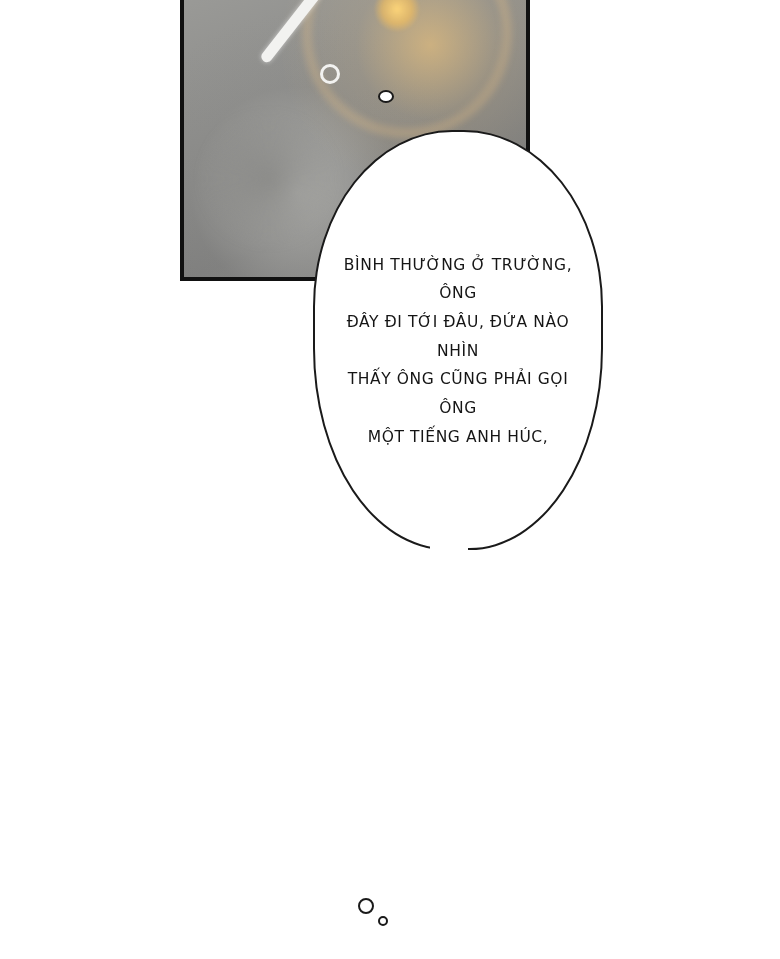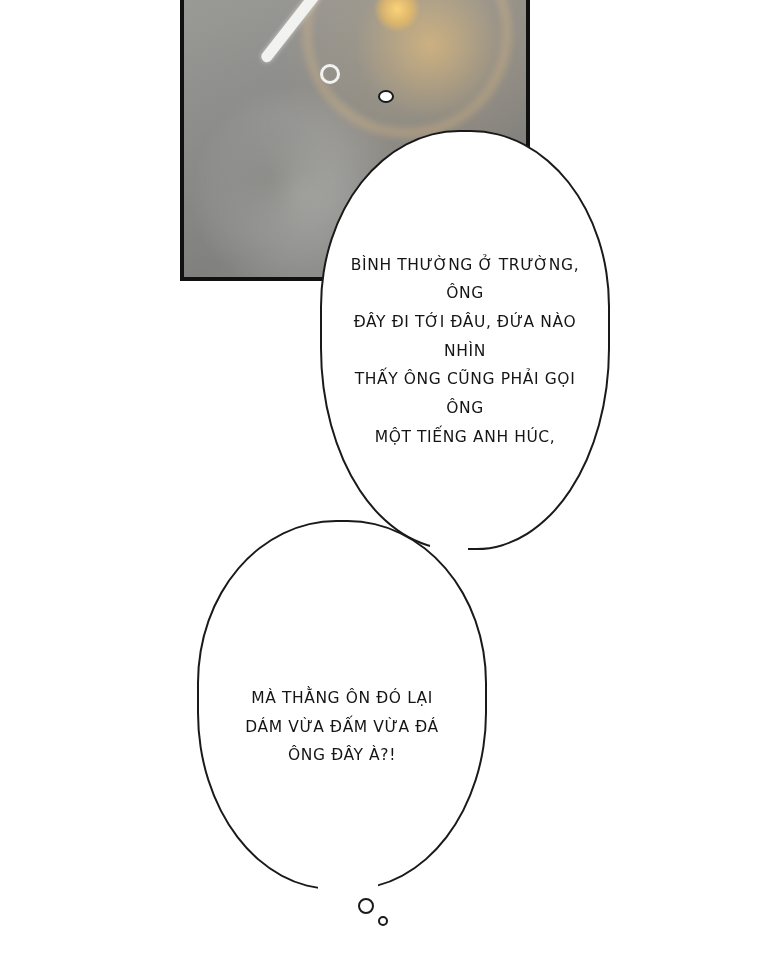--- a/index.html
+++ b/index.html
@@ -92,21 +92,21 @@
   .balloon {
     position: absolute;
     background: #ffffff;
     border: 2px solid #1a1a1a;
     box-sizing: border-box;
     display: flex;
     align-items: center;
     justify-content: center;
   }
   .balloon-1 {
-    left: 320px;
+    left: 313px;
     top: 130px;
     width: 290px;
     height: 420px;
     border-radius: 48% 48% 46% 46% / 42% 42% 48% 48%;
   }
   .balloon-2 {
     left: 197px;
     top: 520px;
     width: 290px;
     height: 370px;
@@ -177,24 +177,19 @@
 
   <div class="balloon balloon-1">
     <div class="balloon-text">BÌNH THƯỜNG Ở TRƯỜNG, ÔNG
 ĐÂY ĐI TỚI ĐÂU, ĐỨA NÀO NHÌN
 THẤY ÔNG CŨNG PHẢI GỌI ÔNG
 MỘT TIẾNG ANH HÚC,</div>
   </div>
 
   <div class="connector"></div>
 
-  <div class="balloon balloon-2">
-    <div class="balloon-text">MÀ THẰNG ÔN ĐÓ LẠI
-DÁM VỪA ĐẤM VỪA ĐÁ
-ÔNG ĐÂY À?!</div>
-  </div>
 
   <div class="connector-2"></div>
 
   <div class="tail tail-2a"></div>
   <div class="tail tail-2b"></div>
 
 </div>
 
 </body></html>

